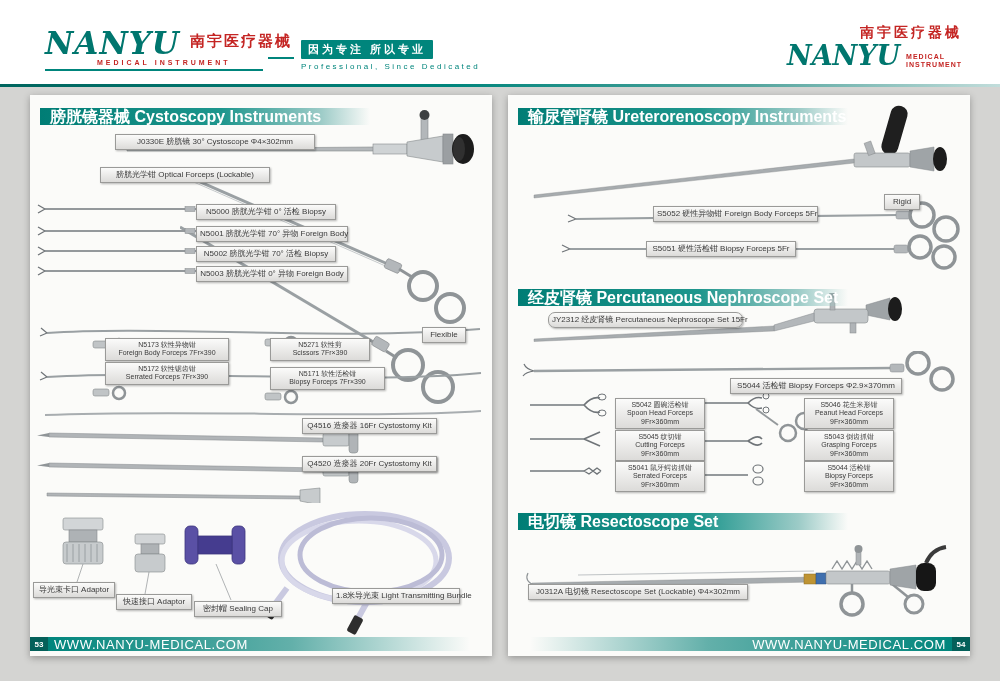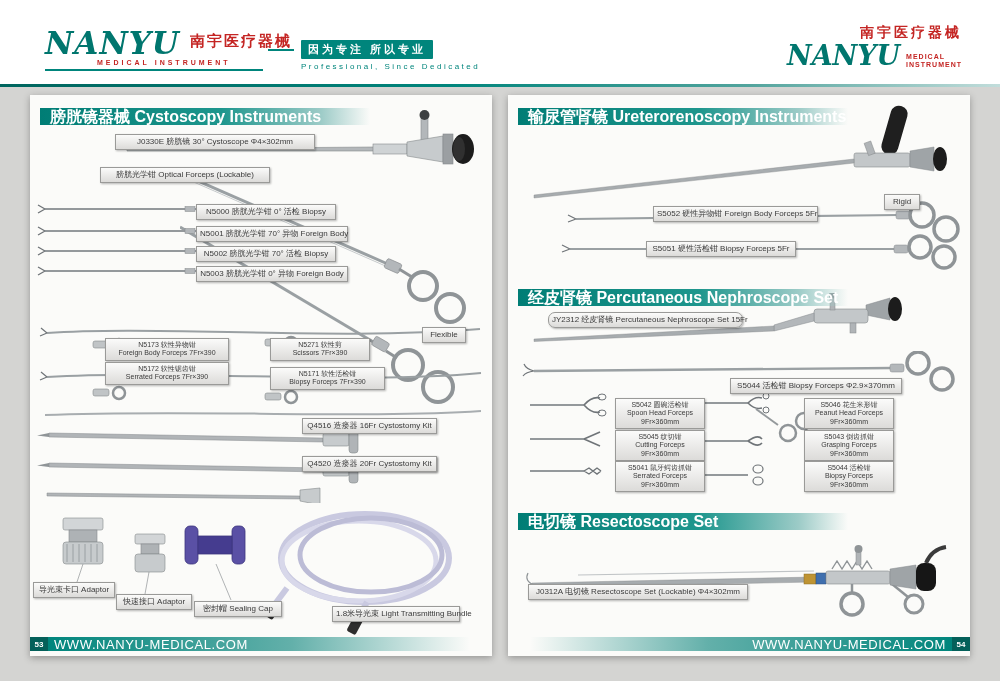--- a/index.html
+++ b/index.html
@@ -10,21 +10,21 @@
   .header-rule{position:absolute;left:0;top:84px;width:1000px;height:3px;
       background:linear-gradient(90deg,#00655e,#00857c 45%,#52a49d 75%,#c2dddb 100%);}
   .logo-left{position:absolute;left:45px;top:28px;}
   .logo-row{display:flex;align-items:flex-start;gap:10px;}
   .logo-name{font-family:"DejaVu Serif",serif;font-style:italic;font-weight:bold;
       font-size:31px;line-height:30px;color:#00766e;letter-spacing:1px;}
   .logo-cn{color:#c42523;font-weight:bold;font-size:15px;margin-top:4px;letter-spacing:2px;}
   .logo-sub{color:#c42523;font-weight:bold;font-size:7px;letter-spacing:3px;margin:1px 0 0 52px;}
   .logo-underline{width:218px;height:2px;background:#00857c;margin-top:3px;}
   .slogan{position:absolute;left:268px;top:40px;}
-  .slogan-cn{display:flex;align-items:center;}
+  .slogan-cn{display:flex;align-items:flex-end;}
   .slogan-cn::before{content:"";display:inline-block;width:26px;height:2px;background:#00857c;margin-right:7px;}
   .slogan-cn span{background:#00857c;color:#ffffff;font-weight:bold;font-size:11px;
       padding:2px 7px;letter-spacing:3px;border-radius:1px;}
   .slogan-en{color:#00857c;font-size:8px;letter-spacing:2.5px;margin:3px 0 0 33px;}
   .logo-right{position:absolute;right:38px;top:24px;text-align:right;}
   .logo-cn-r{color:#c42523;font-weight:bold;font-size:14px;letter-spacing:3px;}
   .logo-row-r{display:flex;justify-content:flex-end;align-items:flex-end;gap:6px;margin-top:1px;}
   .logo-name-r{font-family:"DejaVu Serif",serif;font-style:italic;font-weight:bold;
       font-size:27px;line-height:26px;color:#00766e;}
   .logo-sub-r{color:#c42523;font-weight:bold;font-size:7px;letter-spacing:1px;text-align:left;line-height:8px;}
@@ -209,21 +209,21 @@
     <div class="lbl" style="left:240px;top:272px;width:115px;">
       <span class="s">N5171 软性活检钳</span>
       <span class="s">Biopsy Forceps 7Fr×390</span>
     </div>
     <div class="lbl" style="left:272px;top:323px;width:135px;">Q4516 造瘘器 16Fr Cystostomy Kit</div>
     <div class="lbl" style="left:272px;top:342px;width:135px;margin-top:19px;">Q4518 造瘘器 18Fr Cystostomy Kit</div>
     <div class="lbl" style="left:272px;top:361px;width:135px;">Q4520 造瘘器 20Fr Cystostomy Kit</div>
     <div class="lbl" style="left:3px;top:487px;width:82px;">导光束卡口 Adaptor</div>
     <div class="lbl" style="left:86px;top:499px;width:76px;">快速接口 Adaptor</div>
     <div class="lbl" style="left:164px;top:506px;width:88px;">密封帽 Sealing Cap</div>
-    <div class="lbl" style="left:302px;top:493px;width:128px;margin-top:18px;">1.8米导光束  Light Transmitting Bundle</div>
+    <div class="lbl" style="left:302px;top:493px;width:128px;">1.8米导光束  Light Transmitting Bundle</div>
 
     <div class="footer">
       <div class="page-num">53</div>
       <div class="footer-bar footer-bar-left">
         <span>WWW.NANYU-MEDICAL.COM</span>
       </div>
     </div>
   </div>
 
   <div id="right-page" class="page">

